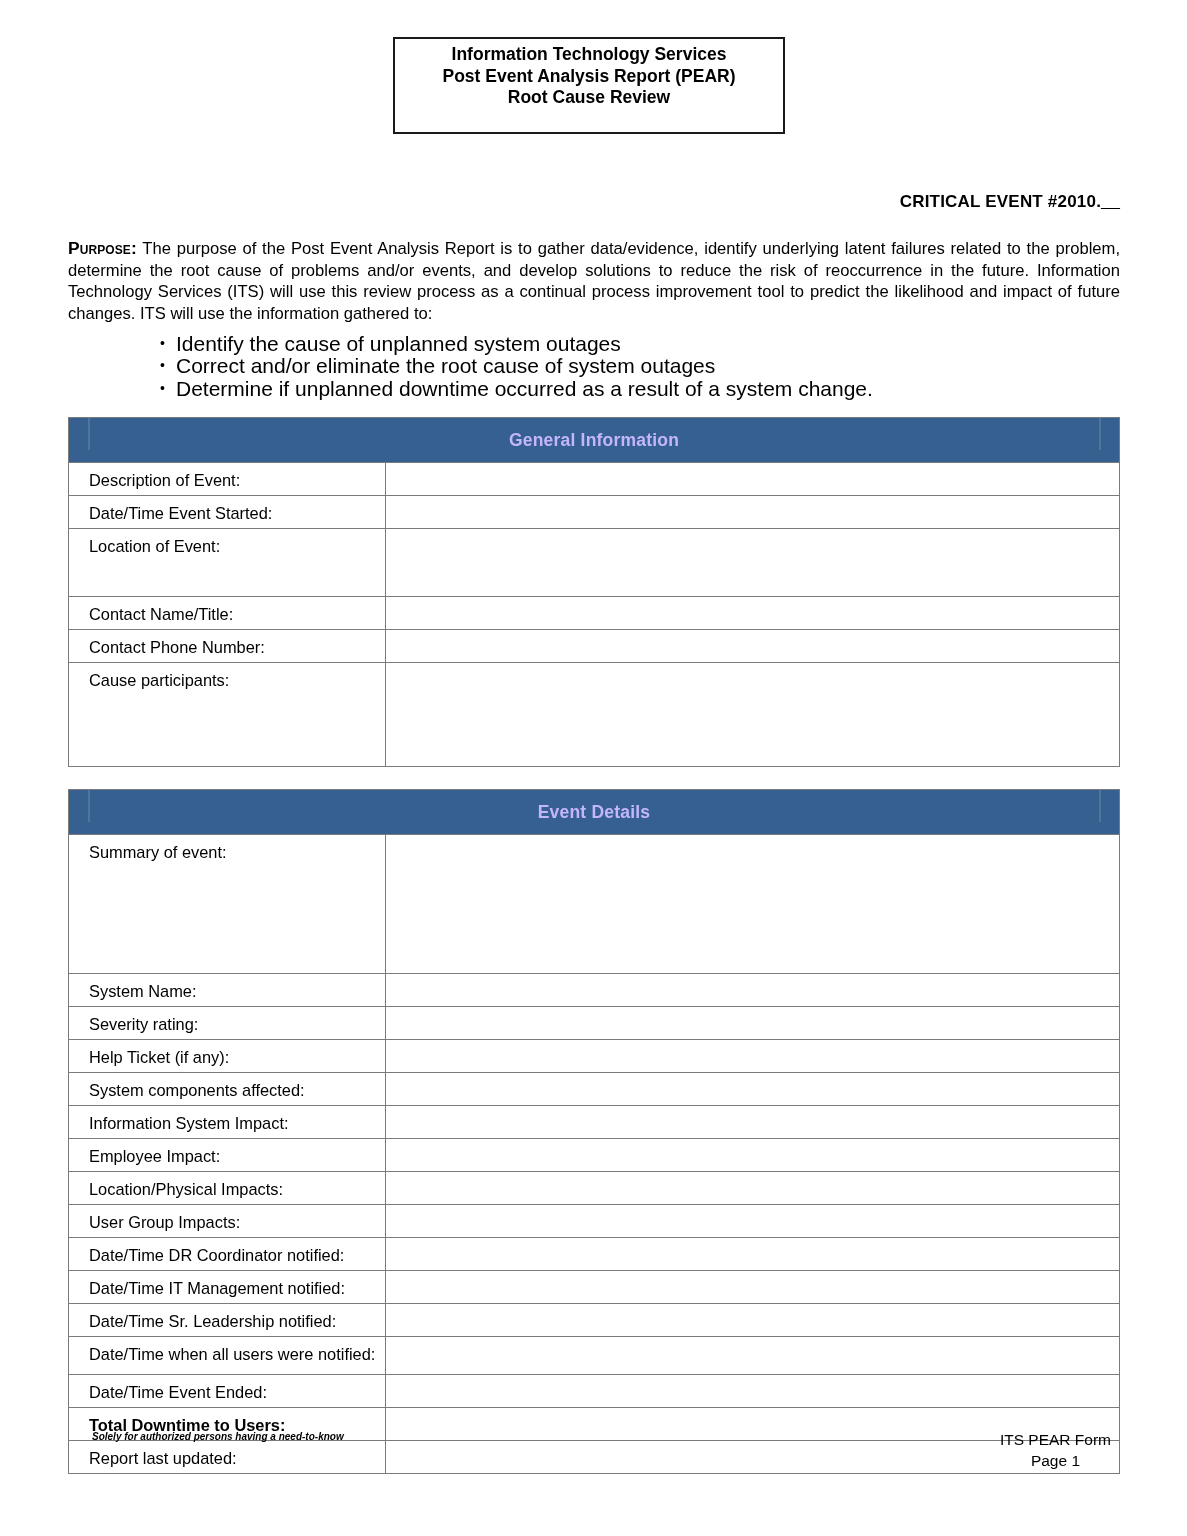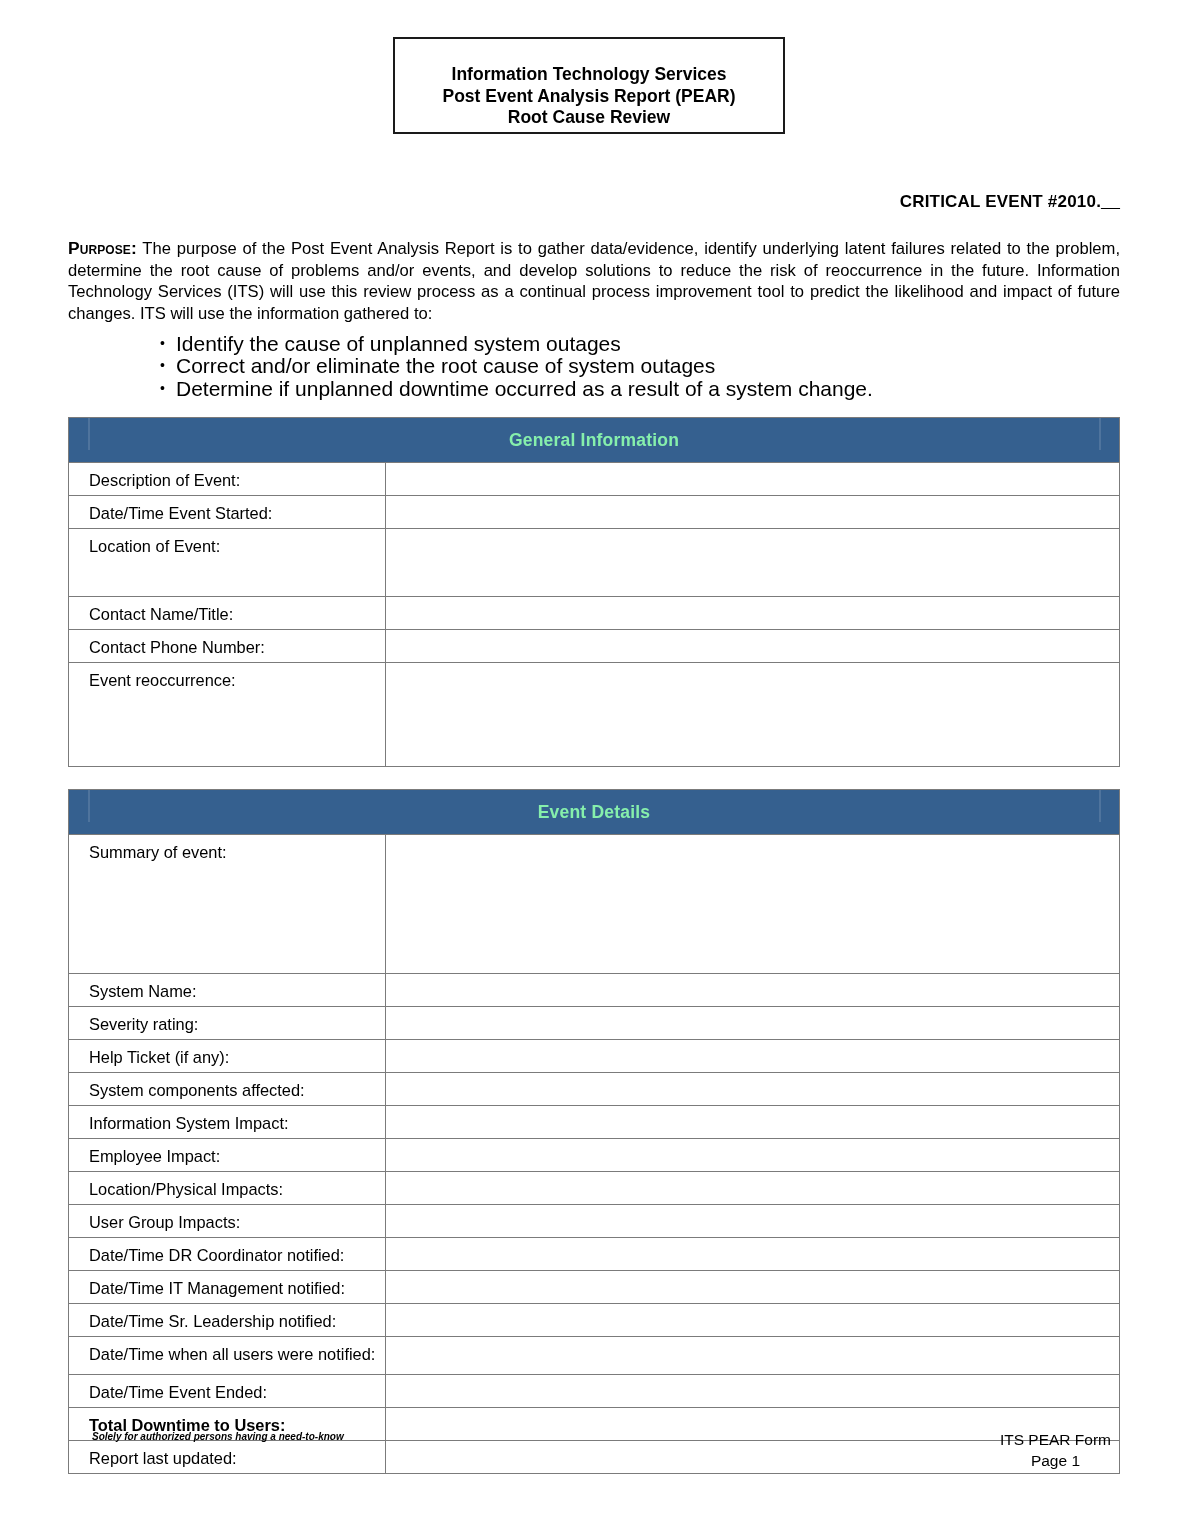--- a/index.html
+++ b/index.html
@@ -30,21 +30,21 @@
     left: 393px;
     top: 37px;
     width: 392px;
     height: 97px;
     border: 2px solid #1a1a1a;
     box-sizing: border-box;
     display: flex;
     flex-direction: column;
     align-items: center;
     justify-content: flex-start;
-    padding-top: 25px;
+    padding-top: 5px;
   }
   .title-line {
     font-size: 17.5px;
     font-weight: bold;
     line-height: 21.5px;
     letter-spacing: 0px;
     text-align: center;
     white-space: nowrap;
   }
 
@@ -125,21 +125,21 @@
     border: 1.4px solid #7b7b7b;
     background: #35608f;
     padding: 0;
     height: 32px;
   }
   .sect-header-inner {
     height: 44px;
     display: flex;
     align-items: center;
     justify-content: center;
-    color: #86efac;
+    color: #c4b5fd;
     font-size: 17.5px;
     font-weight: bold;
     letter-spacing: 0.2px;
     position: relative;
   }
   
   .seam-left, .seam-right {
     position: absolute;
     top: 0;
     width: 2px;
@@ -256,21 +256,21 @@
         <tr style="height: 29px;">
           <td>
             <div class="lbl">Contact Phone Number:</div>
           </td>
           <td class="val">
             <div class="lbl"></div>
           </td>
         </tr>
         <tr style="height: 104px;">
           <td>
-            <div class="lbl">Event reoccurrence:</div>
+            <div class="lbl">Cause participants:</div>
           </td>
           <td class="val">
             <div class="lbl"></div>
           </td>
         </tr>
       </tbody>
   </table>
 
   <table class="form-table" id="event-details-table" style="top:789px;">
     <colgroup>

